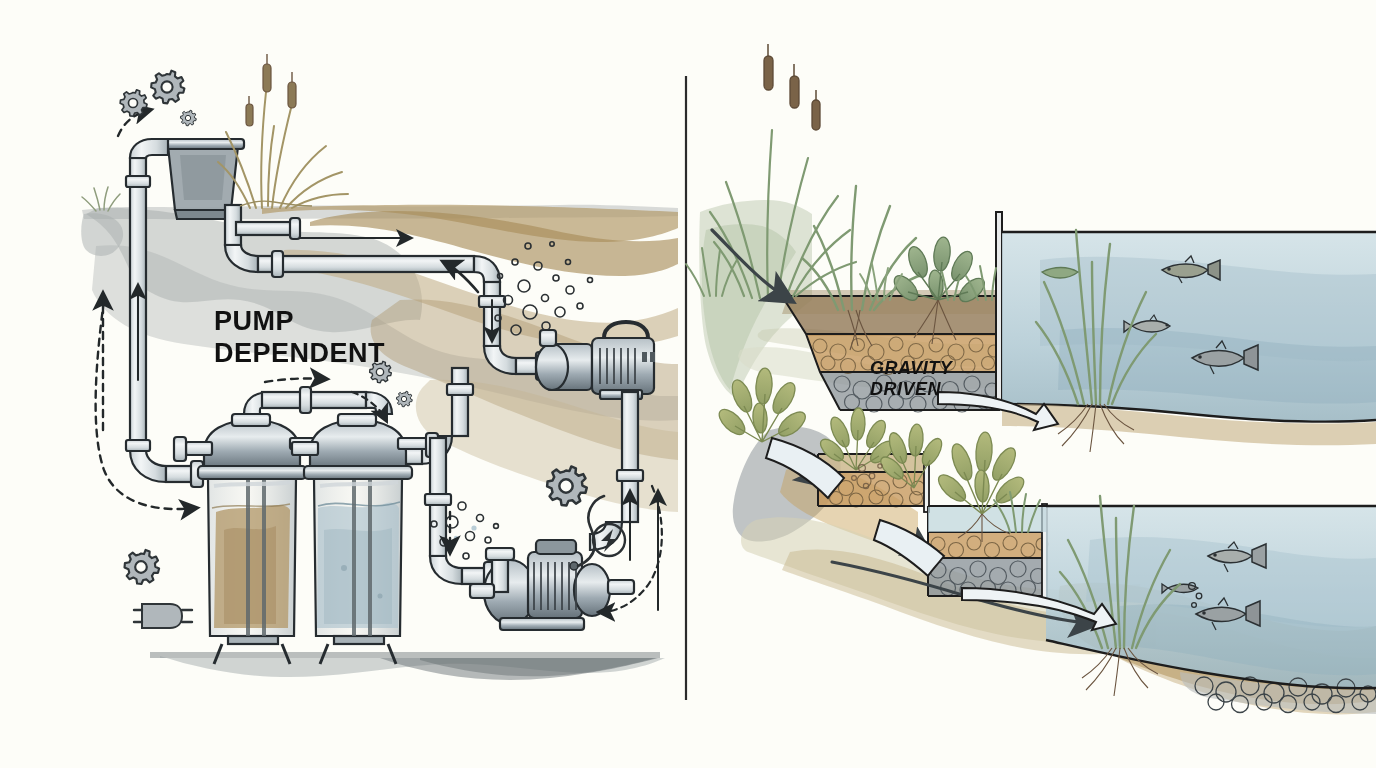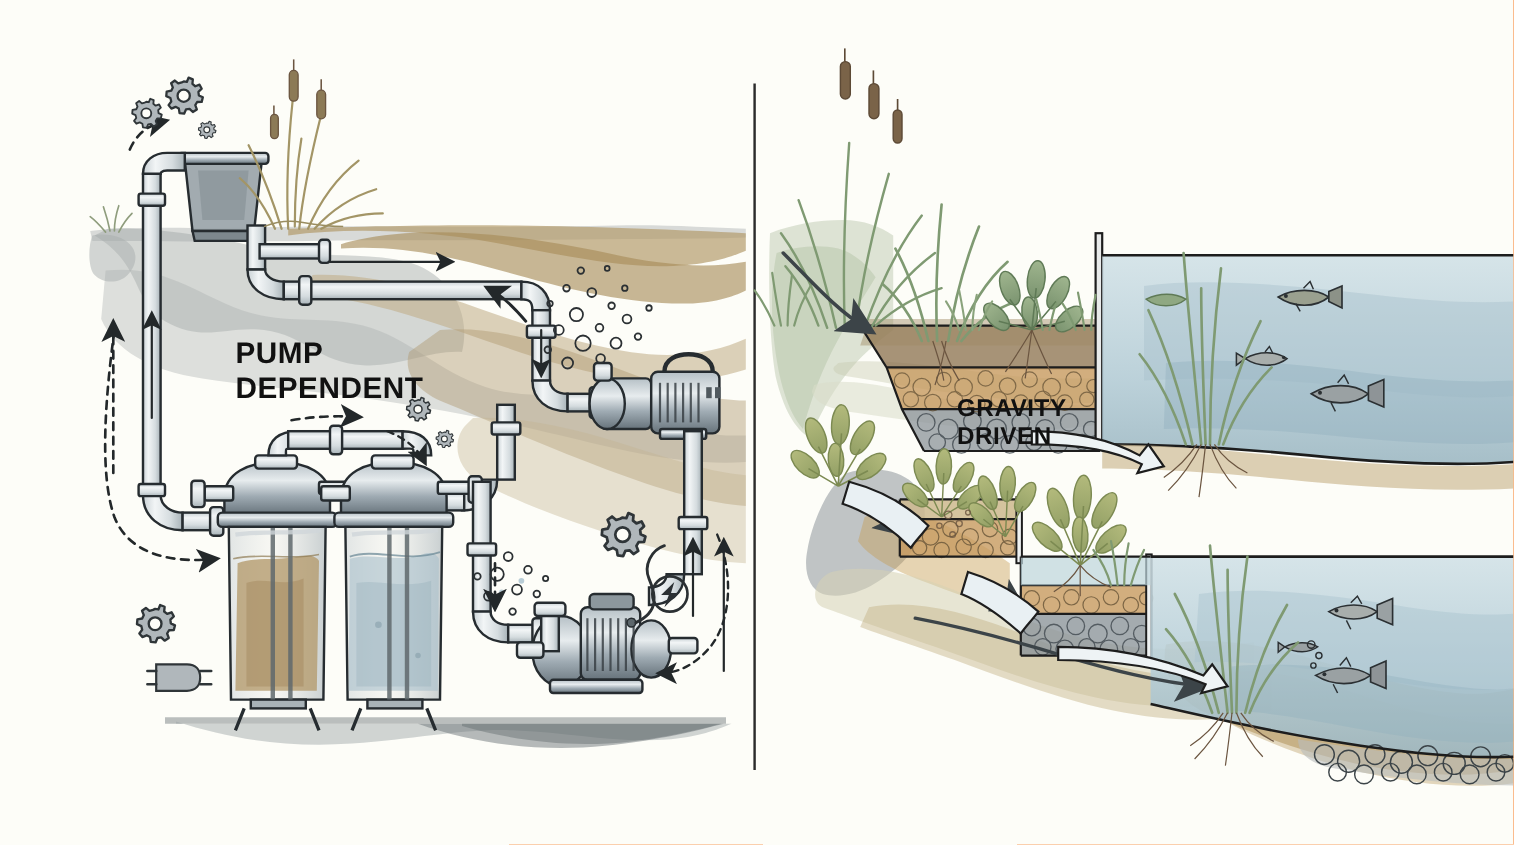--- a/index.html
+++ b/index.html
@@ -16,21 +16,21 @@
     position:absolute;
     font-family:"Liberation Sans", sans-serif;
     font-weight:700;
     color:#111111;
     letter-spacing:.5px;
     line-height:1.18;
     white-space:pre-line;
     pointer-events:none;
   }
   #label-pump{left:214px;top:306px;font-size:27px;}
-  #label-gravity{left:870px;top:358px;font-size:22px;}
+  #label-gravity{left:870px;top:358px;font-size:18px;font-style:italic;}
 </style>
 </head>
 <body>
 
 <div id="stage">
 
 <svg id="art" viewBox="0 0 1376 768" width="1376" height="768" xmlns="http://www.w3.org/2000/svg">
   <defs>
     <linearGradient id="pipeG" x1="0" y1="0" x2="0" y2="1">
       <stop offset="0%" stop-color="#c9d1d5"></stop>

